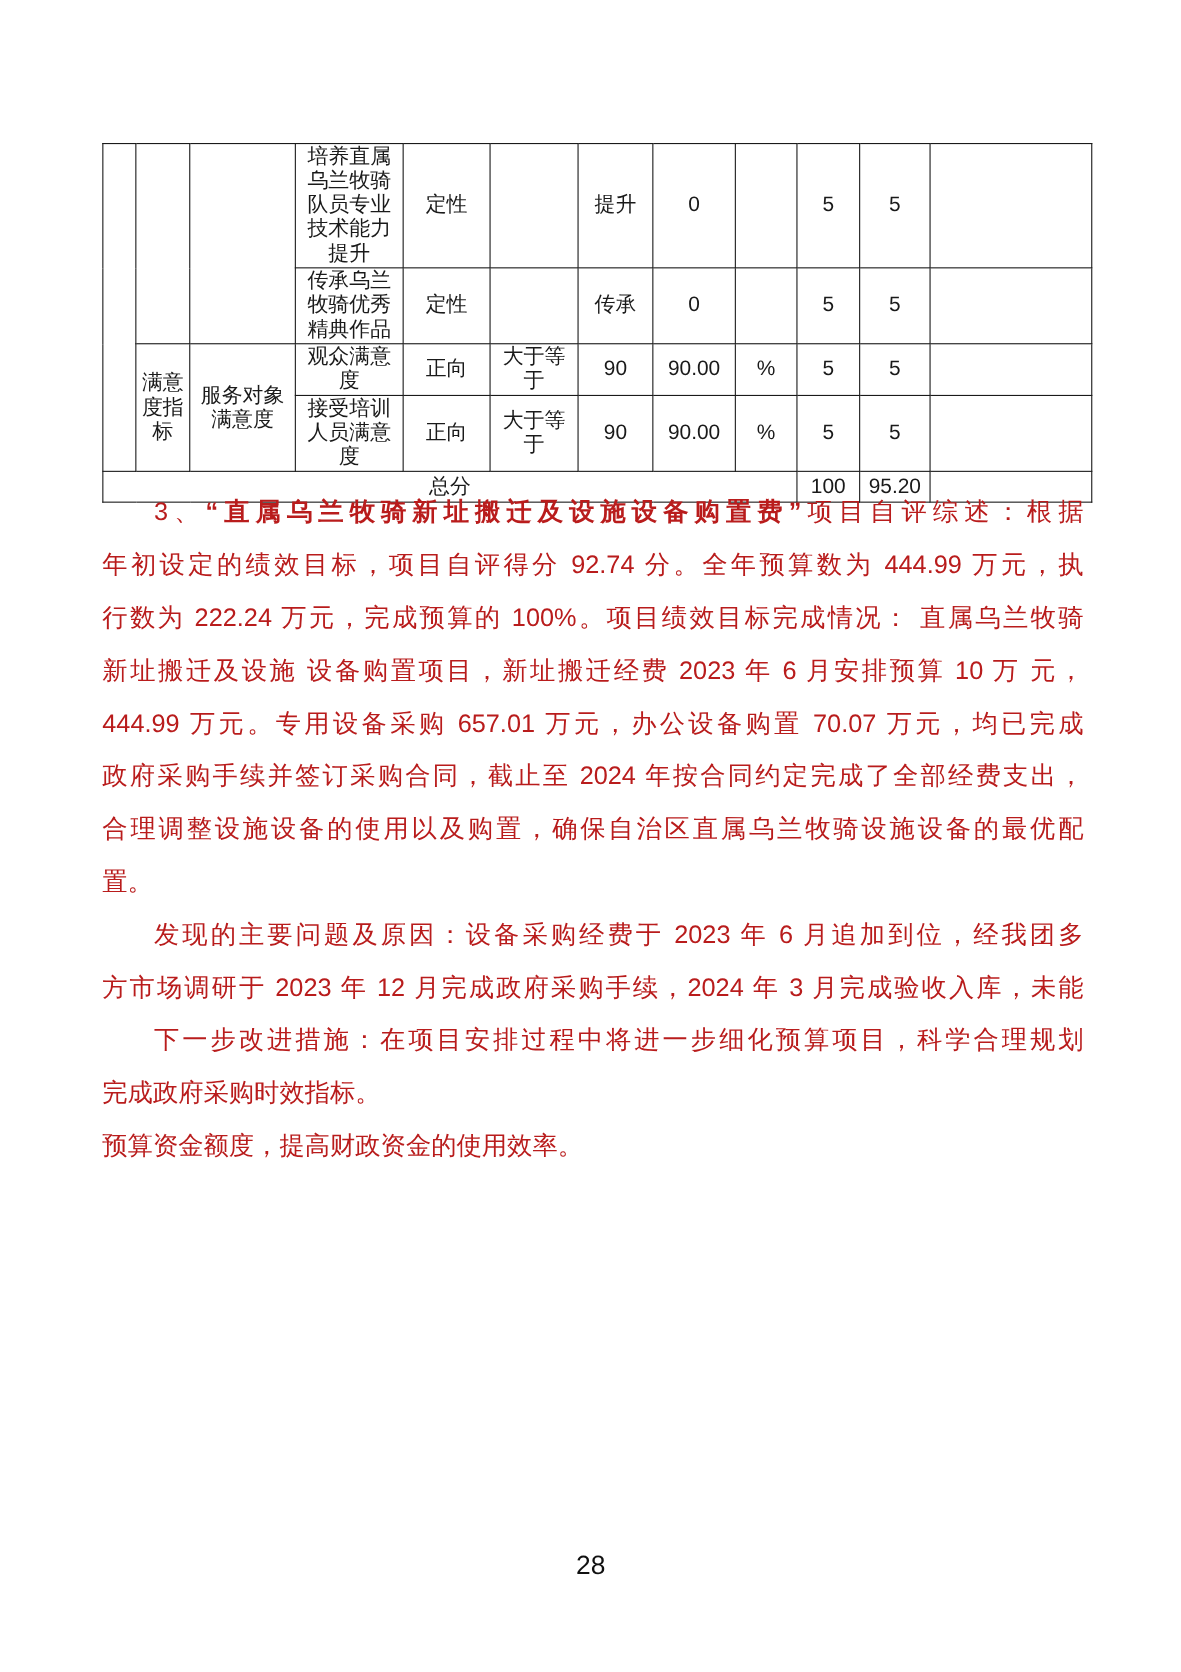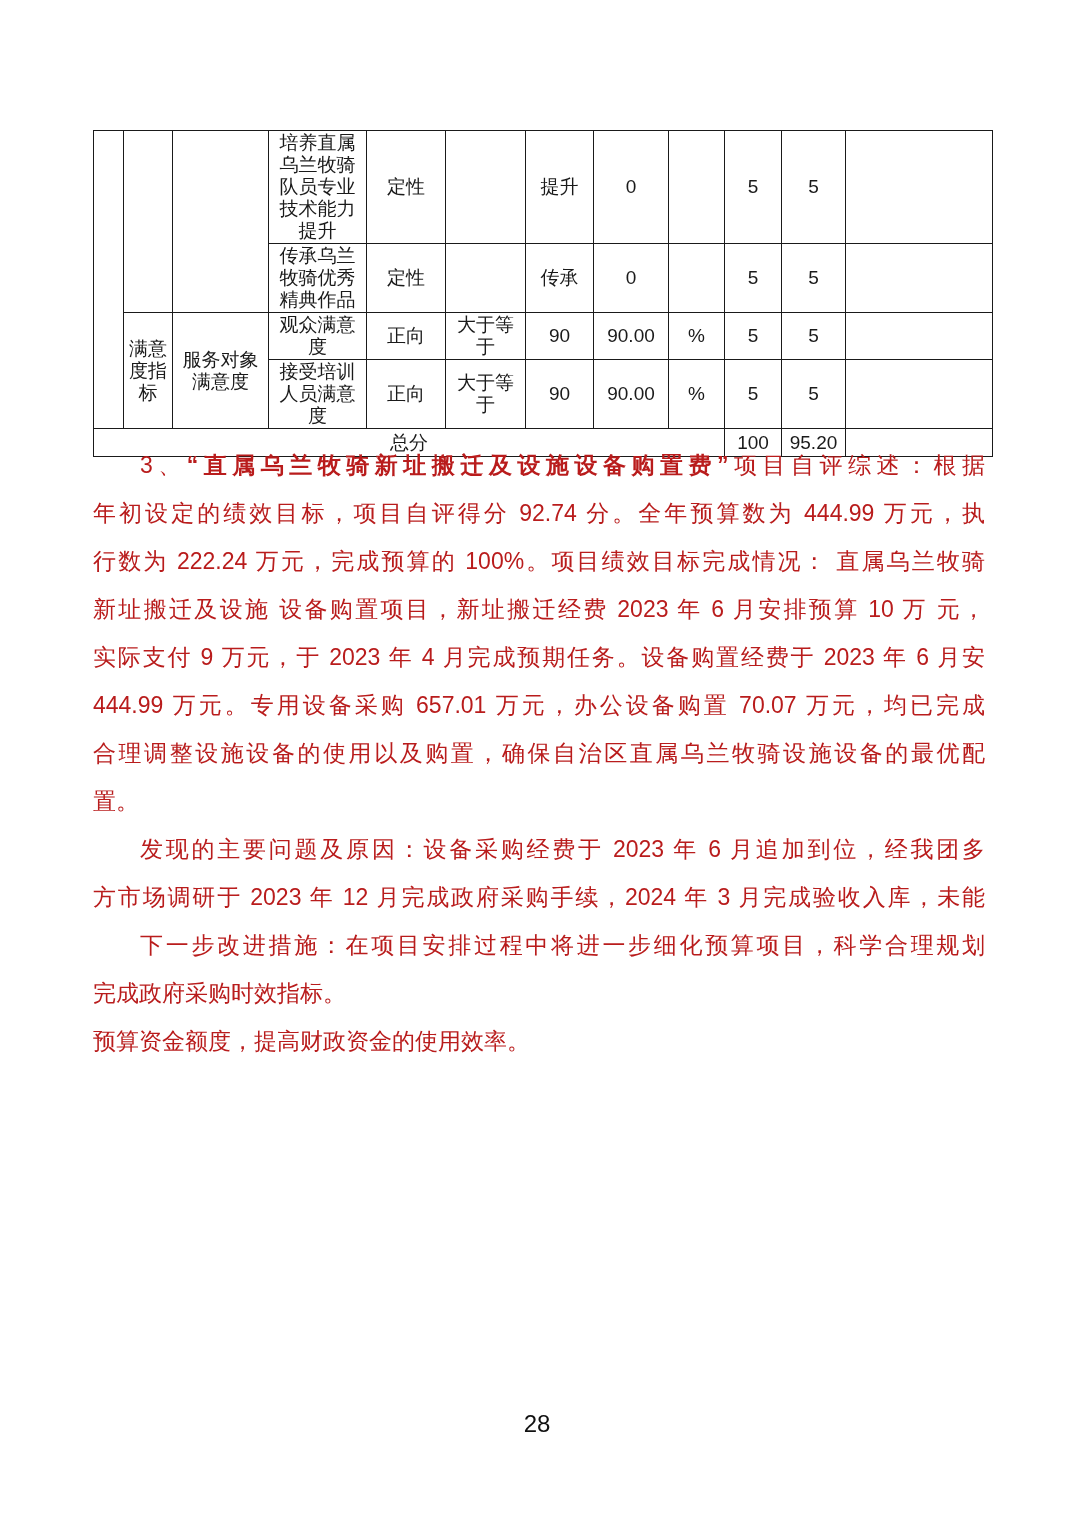--- a/index.html
+++ b/index.html
@@ -146,22 +146,22 @@
       <td></td>
     </tr>
   </tbody>
     </table>
 
   <div class="bodytext">
     <div class="ln indent"><span>3、</span><span class="bold">“直属乌兰牧骑新址搬迁及设施设备购置费”</span><span>项目自评综述：根据</span></div>
     <div class="ln">年初设定的绩效目标，项目自评得分 92.74 分。全年预算数为 444.99 万元，执</div>
     <div class="ln">行数为 222.24 万元，完成预算的 100%。项目绩效目标完成情况： 直属乌兰牧骑</div>
     <div class="ln">新址搬迁及设施 设备购置项目，新址搬迁经费 2023 年 6 月安排预算 10 万 元，</div>
-    <div class="ln">实际支付 9 万元，于 2023 年 4 月完成预期任务。设备购置经费于 2023 年 6 月安</div>
     <div class="ln">444.99 万元。专用设备采购 657.01 万元，办公设备购置 70.07 万元，均已完成</div>
+    <div class="ln">政府采购手续并签订采购合同，截止至 2024 年按合同约定完成了全部经费支出，</div>
     <div class="ln">合理调整设施设备的使用以及购置，确保自治区直属乌兰牧骑设施设备的最优配</div>
     <div class="ln last">置。</div>
     <div class="ln indent">发现的主要问题及原因：设备采购经费于 2023 年 6 月追加到位，经我团多</div>
     <div class="ln">方市场调研于 2023 年 12 月完成政府采购手续，2024 年 3 月完成验收入库，未能</div>
     <div class="ln indent">下一步改进措施：在项目安排过程中将进一步细化预算项目，科学合理规划</div>
     <div class="ln last">完成政府采购时效指标。</div>
     <div class="ln last">预算资金额度，提高财政资金的使用效率。</div>
   </div>
 
   <div class="footer">28</div>

